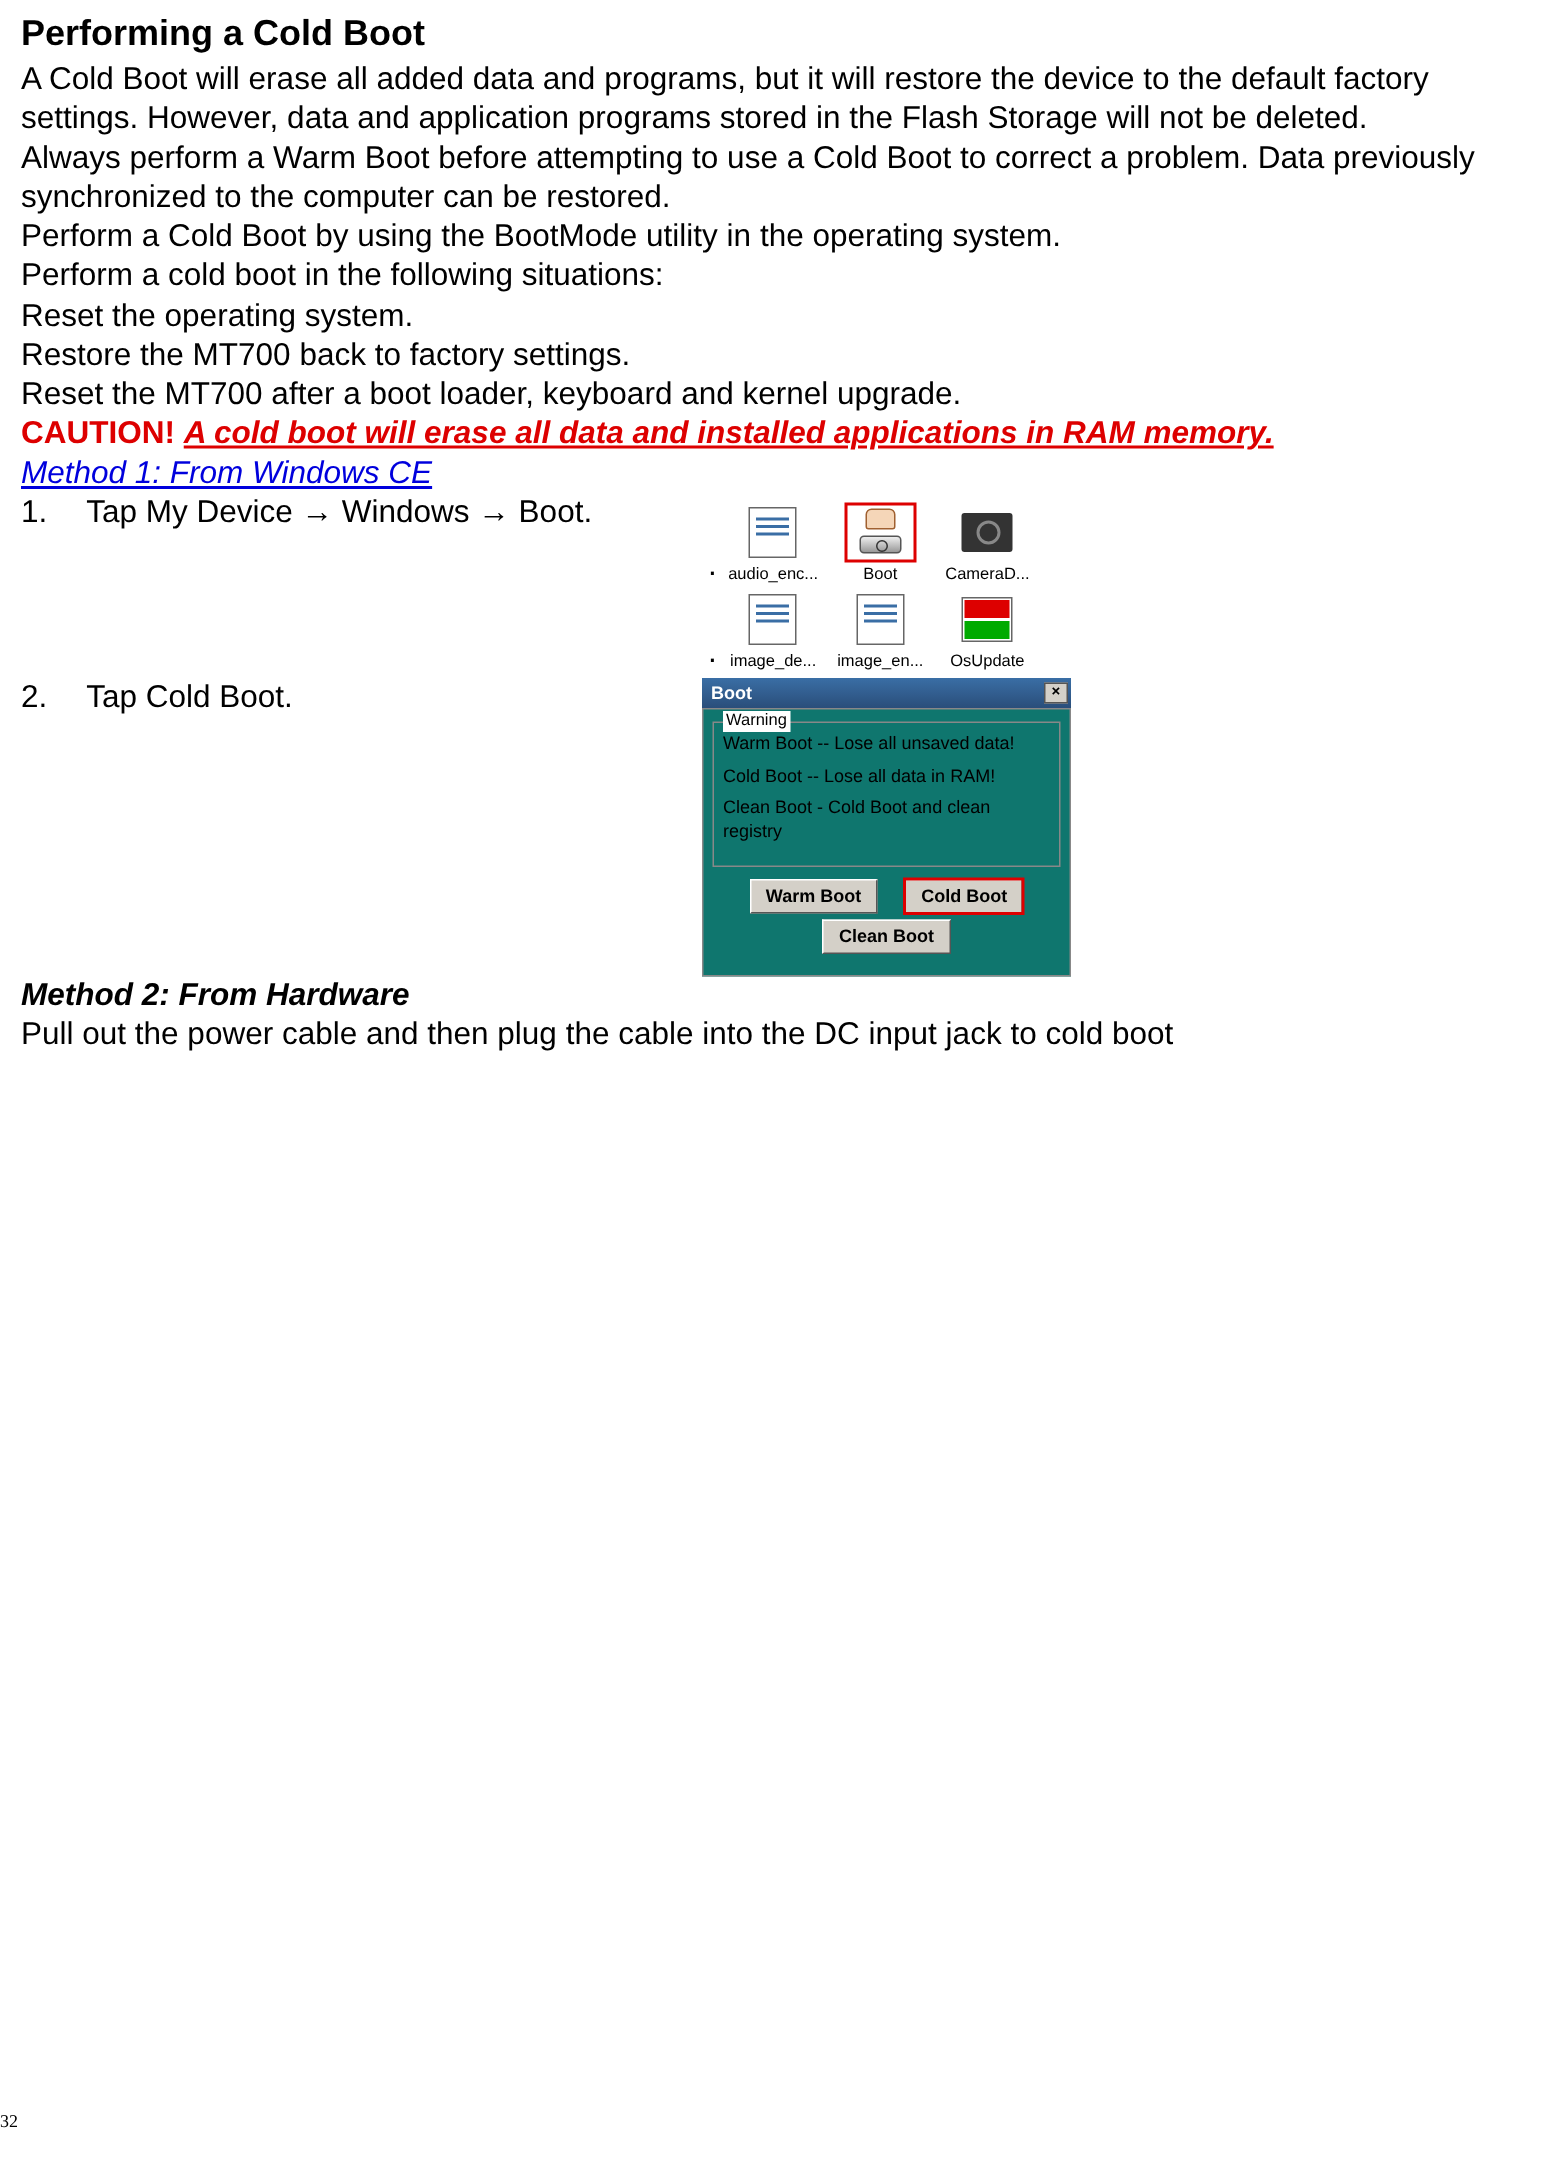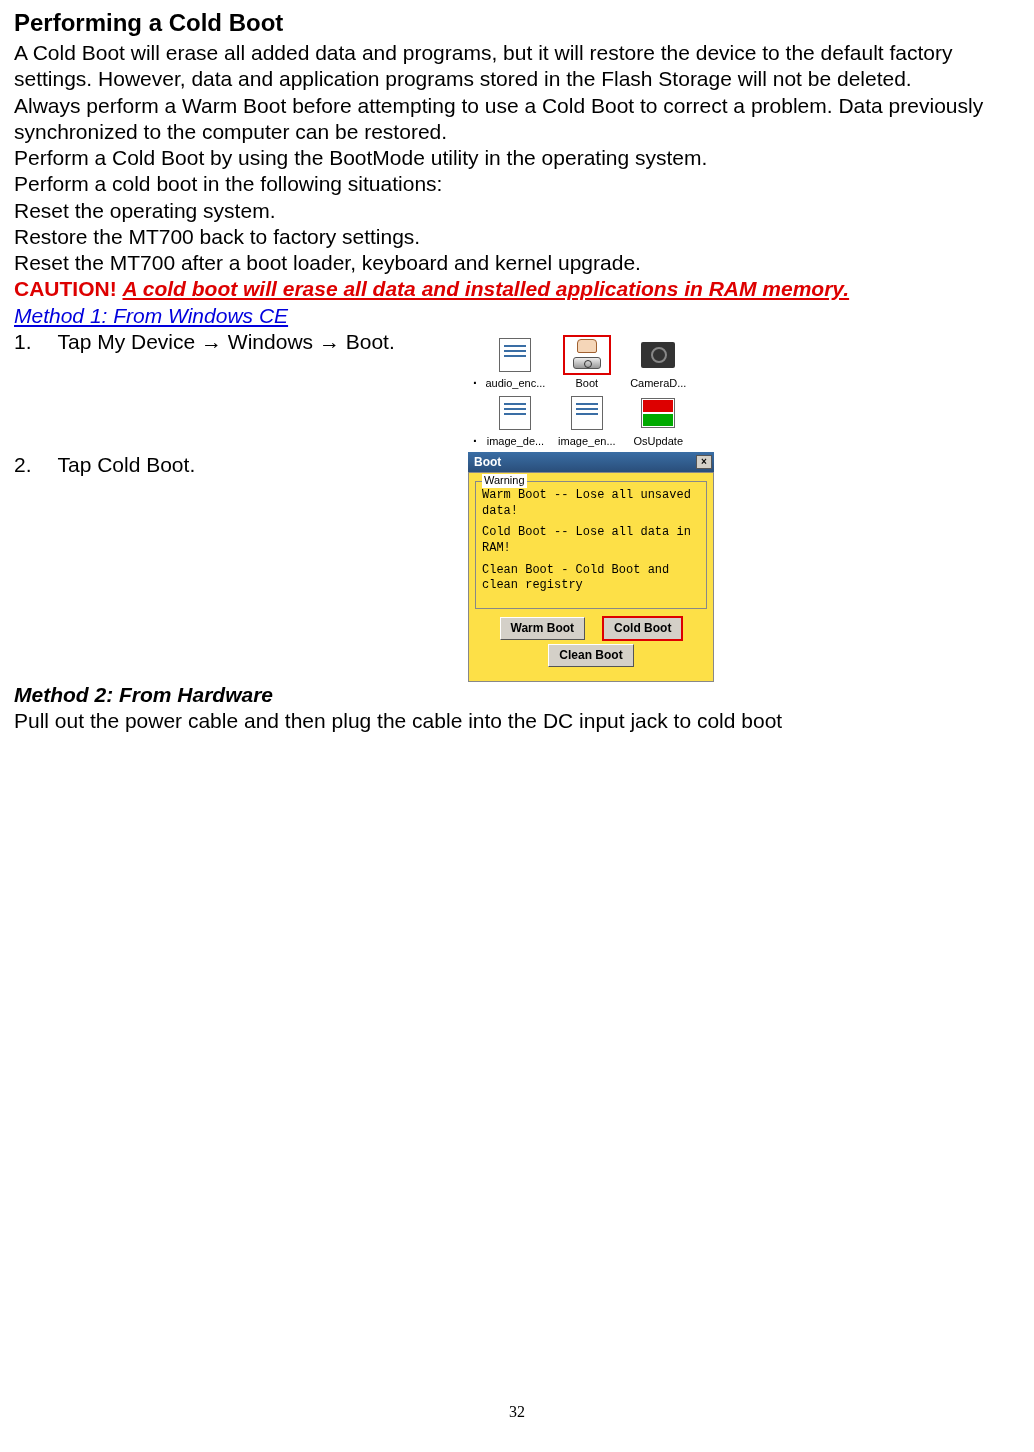--- a/index.html
+++ b/index.html
@@ -20,23 +20,22 @@
     .method-title { color: #00d; font-weight: normal; font-style: italic; text-decoration: underline; }
     .method-title-2 { font-weight: bold; font-style: italic; }
     .step-row { display: flex; align-items: flex-start; }
     .step-text { flex: 0 0 454px; }
     .step-num { display: inline-block; width: 38px; }
     .figure { }
     .page-num {
       position: absolute;
       bottom: 30px;
       left: 0; right: 0;
-      text-align: center;
       font-family: "Times New Roman", serif;
-      font-size: 16px;
+      font-size: 12px;
     }
 
     
     .fig1 { width: 230px; background: #fff; padding: 6px 4px 2px 4px; }
     .fig1-row { display: flex; align-items: flex-end; margin-bottom: 2px; }
     .fig1-cell { width: 74px; text-align: center; font-family: Tahoma, sans-serif; font-size: 11px; color: #000; }
     .fig1-dot { width: 8px; }
     .fig1-iconbox { width: 48px; height: 40px; margin: 0 auto 2px auto; display: flex; align-items: center; justify-content: center; border: 1px solid transparent; }
     .fig1-iconbox.selected { border: 2px solid #d00; }
     .doc-icon { width: 32px; height: 34px; background: #fff; border: 1px solid #666; position: relative; }
@@ -48,24 +47,24 @@
     .boot-btn { width: 28px; height: 12px; background: linear-gradient(#eee,#999); border: 1px solid #555; border-radius: 3px; position: absolute; bottom: 4px; left: 5px; }
     .boot-btn::after { content:""; position:absolute; width:6px; height:6px; border:1px solid #333; border-radius:50%; top:2px; left:10px; }
     .osupd-icon { width: 34px; height: 30px; background: #fff; border:1px solid #666; display:flex; flex-direction:column; }
     .osupd-icon .r { flex:1; background:#d00; margin:1px; }
     .osupd-icon .g { flex:1; background:#0a0; margin:1px; }
 
     
     .fig2 { width: 246px; font-family: Tahoma, sans-serif; font-size: 12px; }
     .fig2-titlebar { background: linear-gradient(#3a6ea5,#2a4e7a); color:#fff; display:flex; align-items:center; height:20px; padding:0 2px 0 6px; font-weight:bold; }
     .fig2-close { width:16px; height:14px; background:#d4d0c8; border:1px solid #555; margin-left:auto; display:flex; align-items:center; justify-content:center; font-size:10px; line-height:1; color:#000; }
-    .fig2-body { background:#fde047; border:1px solid #888; padding:8px 6px 10px 6px; }
+    .fig2-body { background:#0f766e; border:1px solid #888; padding:8px 6px 10px 6px; }
     .fieldset { border:1px solid #888; padding:6px 6px 8px 6px; margin-bottom:8px; position:relative; }
     .fieldset-legend { position:absolute; top:-8px; left:6px; background:#fff; padding:0 2px; font-size:11px; }
-    .fieldset p { margin-bottom:6px; line-height:1.3;font-family:Liberation Mono, monospace; }
+    .fieldset p { margin-bottom:6px; line-height:1.3; }
     .btn-row { display:flex; gap:18px; justify-content:center; margin:4px 0; }
     .win-btn { background:#d4d0c8; border:1px solid #555; border-top-color:#fff; border-left-color:#fff; padding:3px 10px; font-family:Tahoma,sans-serif; font-size:12px; font-weight:bold; }
     .win-btn.highlighted { outline:2px solid #d00; outline-offset:-1px; }
   </style>
 </head>
 <body>
 
 <div class="heading">Performing a Cold Boot</div>
 <div>A Cold Boot will erase all added data and programs, but it will restore the device to the default factory settings. However, data and application programs stored in the Flash Storage will not be deleted.</div>
 <div>Always perform a Warm Boot before attempting to use a Cold Boot to correct a problem. Data previously synchronized to the computer can be restored.</div>

